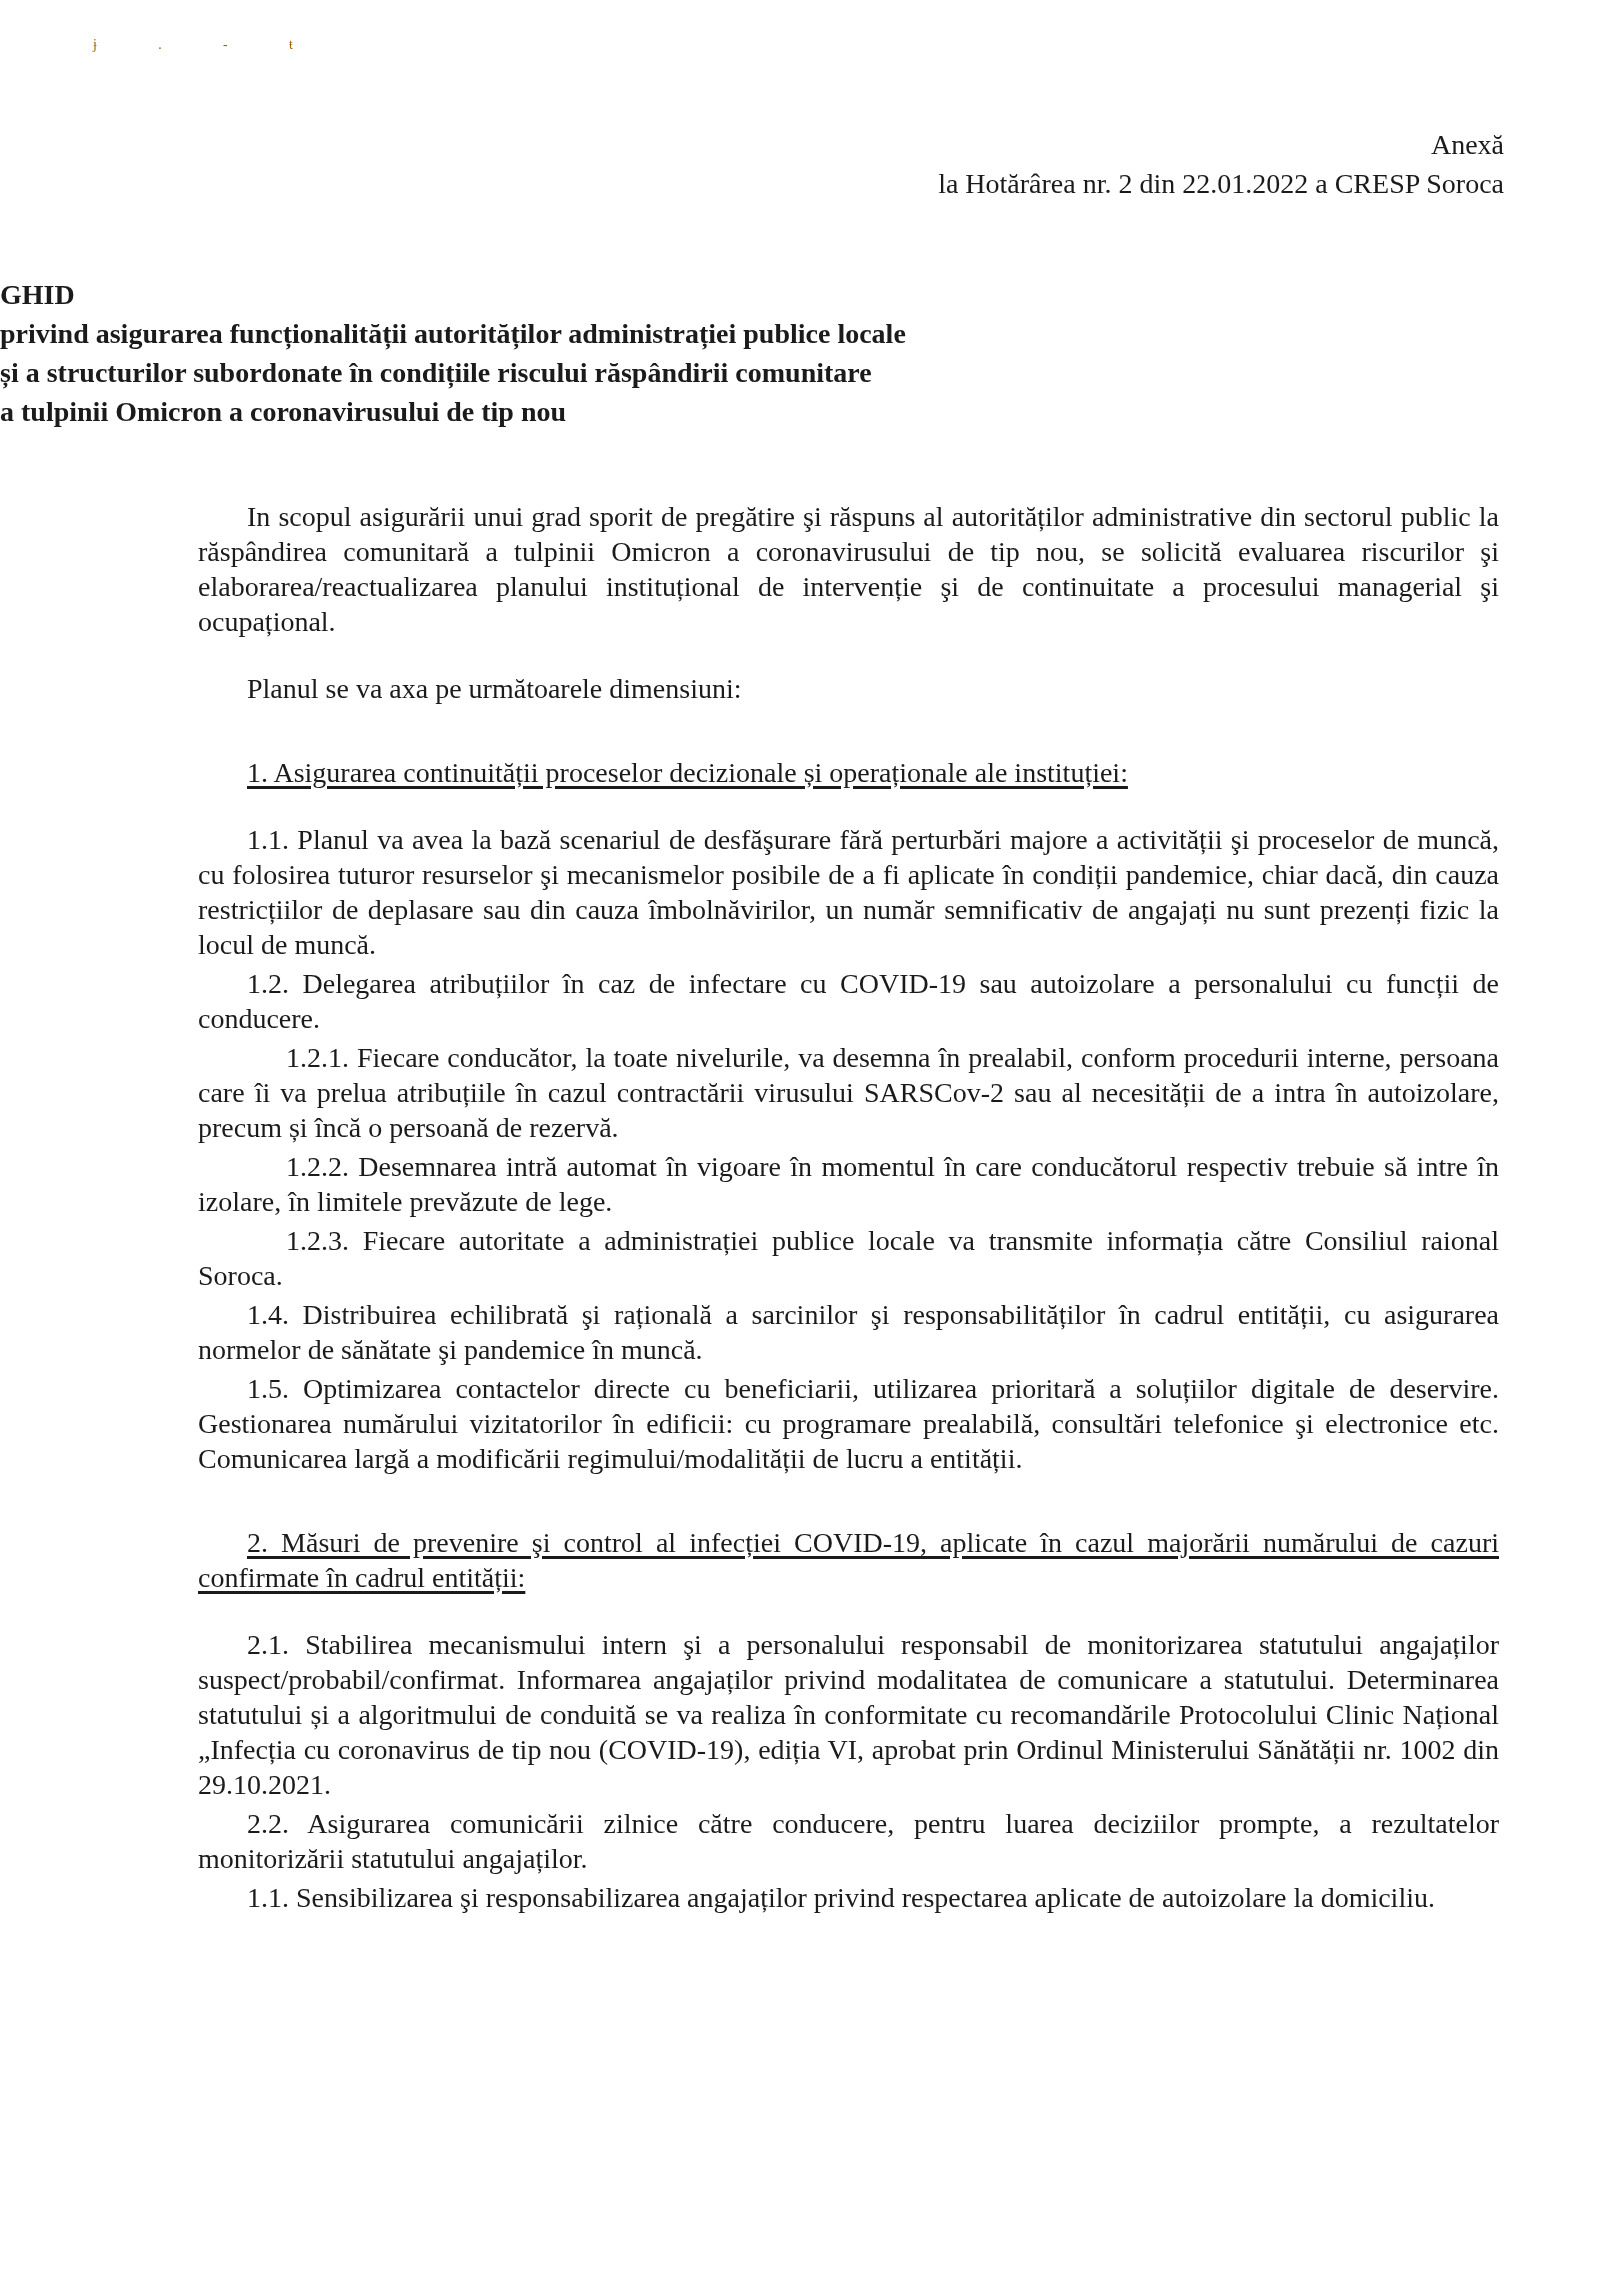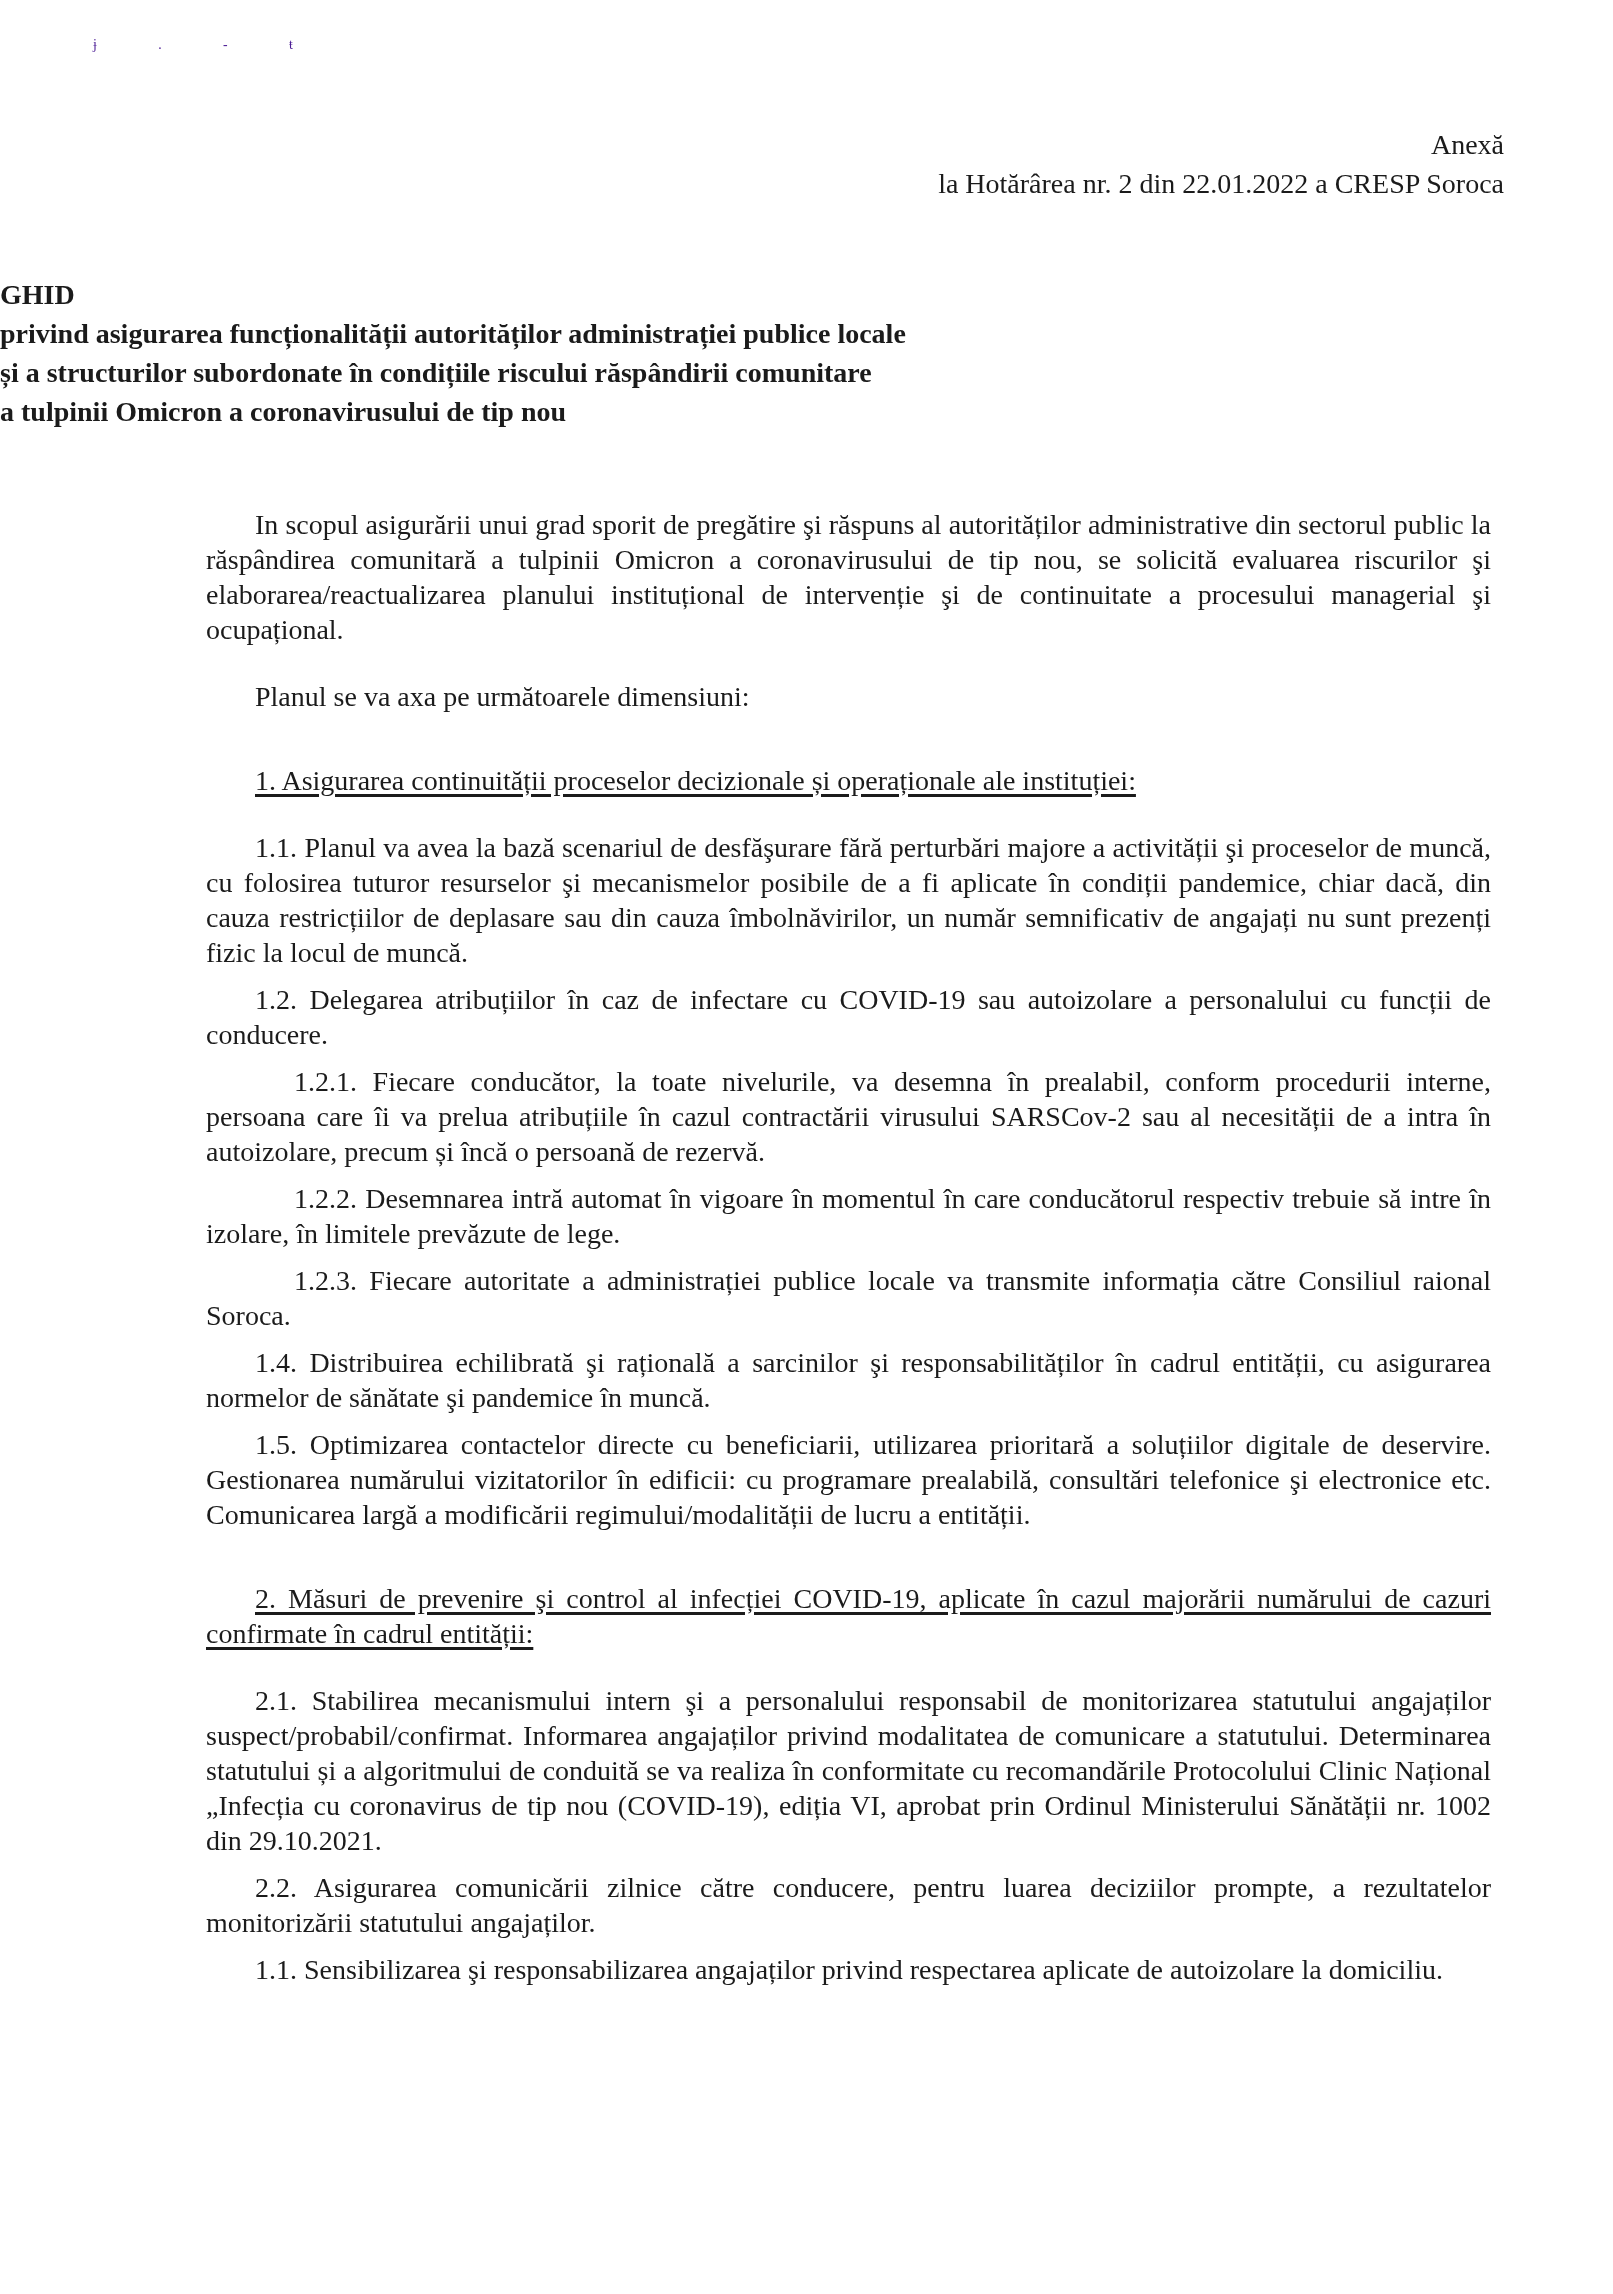--- a/index.html
+++ b/index.html
@@ -3,35 +3,35 @@
   <meta charset="utf-8">
   <style>
     html, body { margin: 0; padding: 0; background: #ffffff; }
     body {
       width: 1613px; height: 2295px; position: relative; overflow: hidden;
       font-family: "Liberation Serif", "DejaVu Serif", serif;
       color: #1b1b1b;
     }
     .scan-marks {
       position: absolute; left: 93px; top: 37px;
-      font-size: 13.7px; color: #4c1d95; letter-spacing: 29px;
+      font-size: 13.7px; color: #a16207; letter-spacing: 29px;
     }
     .annex {
       position: absolute; right: 109px; top: 125px;
       text-align: right; font-size: 28px; line-height: 39px;
     }
     .title-block {
       position: absolute; left: 0; right: 0; top: 275px;
       font-weight: bold; font-size: 28px; line-height: 39px;
     }
     .content {
       position: absolute; left: 194px; top: 495px; width: 1309px;
       font-size: 28px; line-height: 35px; text-align: justify;
     }
-    .content p { margin: 12px; }
+    .content p { margin: 4px; }
     .indent { text-indent: 49px; }
     .indent2 { text-indent: 88px; }
     .gap-lg { margin-top: 32px !important; }
     .gap-xl { margin-top: 49px !important; }
     .heading {
       font-weight: normal; text-decoration: underline;
       text-decoration-thickness: 2.9px; text-underline-offset: 3.9px;
     }
   </style>
 </head>

